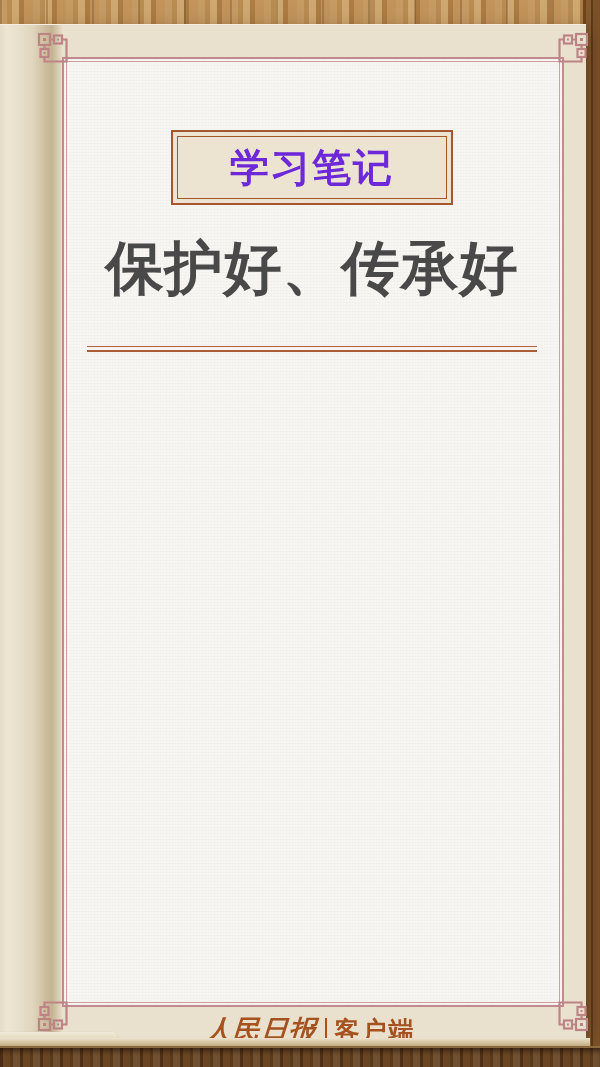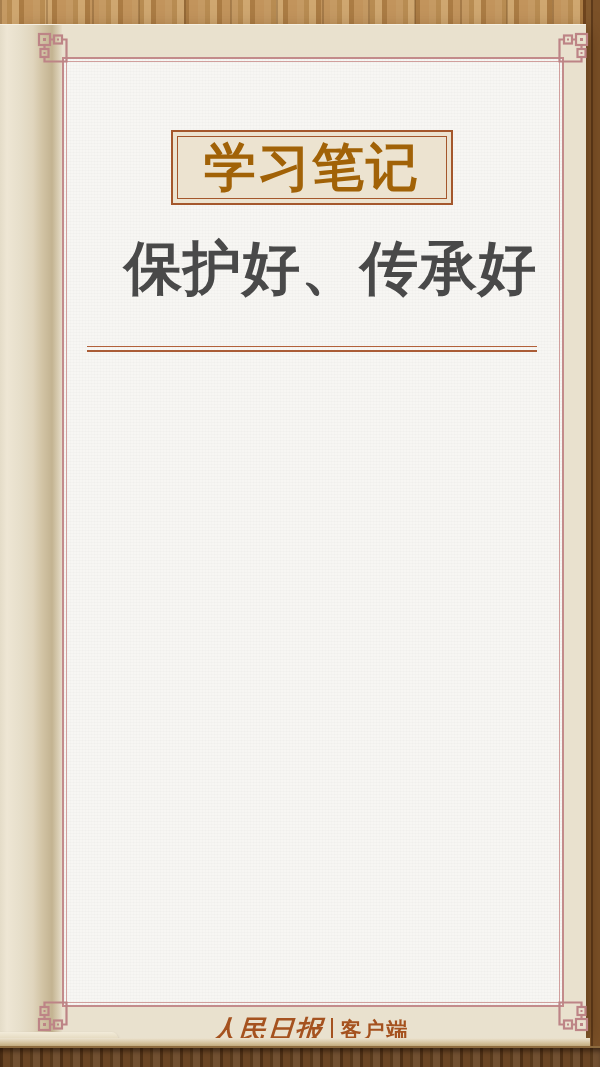--- a/index.html
+++ b/index.html
@@ -58,24 +58,24 @@
   .badge{
     box-sizing:border-box;width:282px;height:75px;margin:71px auto 0;
     border:2px solid #a4572c;padding:4px;background:#ece3d0;
   }
   .badge-in{
     box-sizing:border-box;width:100%;height:100%;
     border:1px solid #a4572c;background:#ece3d0;
     display:flex;align-items:center;justify-content:center;
   }
   .badge-label{
-    font-size:52px;font-weight:700;color:#a16207;letter-spacing:2px;line-height:1;
+    font-size:39px;font-weight:700;color:#6d28d9;letter-spacing:2px;line-height:1;
   }
   .card-title{
-    margin-top:32px;text-align:right;color:#494949;
+    margin-top:32px;text-align:center;color:#494949;
     font-size:58px;line-height:64px;font-weight:900;letter-spacing:1px;
   }
   .divider{
     margin-top:45px;height:3px;
     border-top:1.5px solid #b2613a;border-bottom:2.5px solid #aa5c36;
   }
   .body-par{
     margin:94px 10px 0;width:430px;
     font-size:32px;line-height:39.5px;color:#3d3d42;
     text-align:justify;text-indent:2em;
@@ -84,21 +84,21 @@
     position:absolute;left:85px;top:990px;width:450px;height:30px;
     display:flex;align-items:center;justify-content:center;color:#a5521f;
   }
   .brand-script{
     font-family:"Liberation Serif",serif;font-style:italic;font-weight:700;
     font-size:27px;letter-spacing:1px;transform:skewX(-4deg);
   }
   .brand-bar{width:2px;height:25px;background:#a5521f;margin:0 8px;}
   .brand-client{
     font-family:"Liberation Sans","DejaVu Sans",sans-serif;font-weight:700;
-    font-size:21px;letter-spacing:2px;
+    font-size:25px;letter-spacing:2px;
   }
   
   .wood-bottom{
     position:absolute;left:0;right:0;top:1046px;height:21px;
     border-top:2px solid #8d6b3f;box-sizing:border-box;
     background:repeating-linear-gradient(90deg,#4e3015 0 3px,#6a4524 3px 10px,#583a1c 10px 13px,#715031 13px 20px);
     box-shadow:inset 0 5px 5px -2px rgba(20,8,0,.55);
   }
 </style>
 </head>

